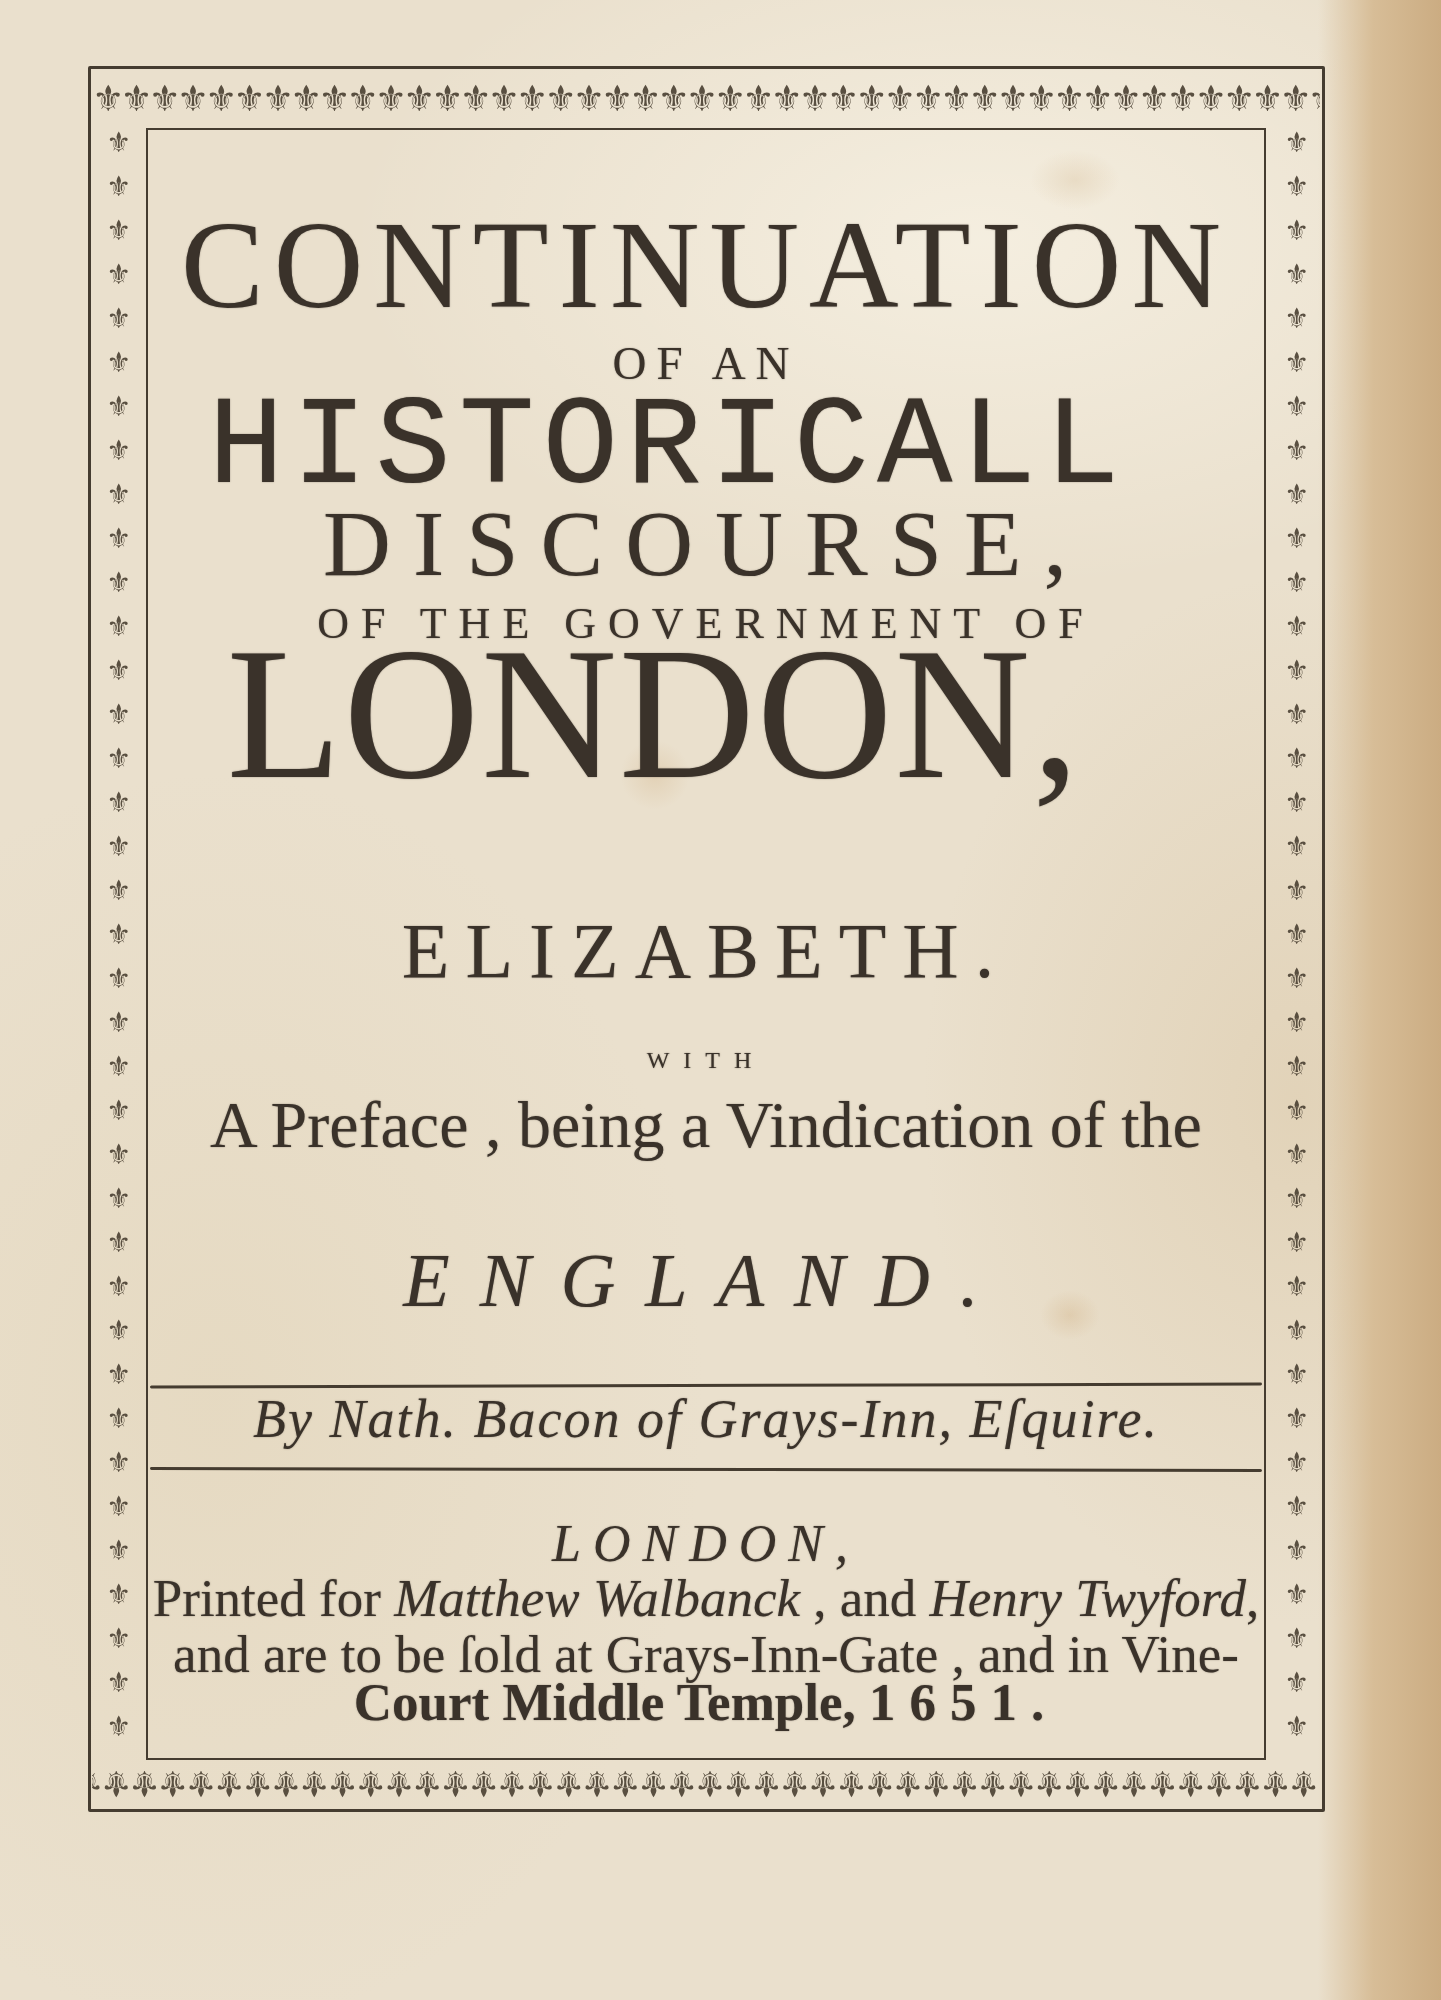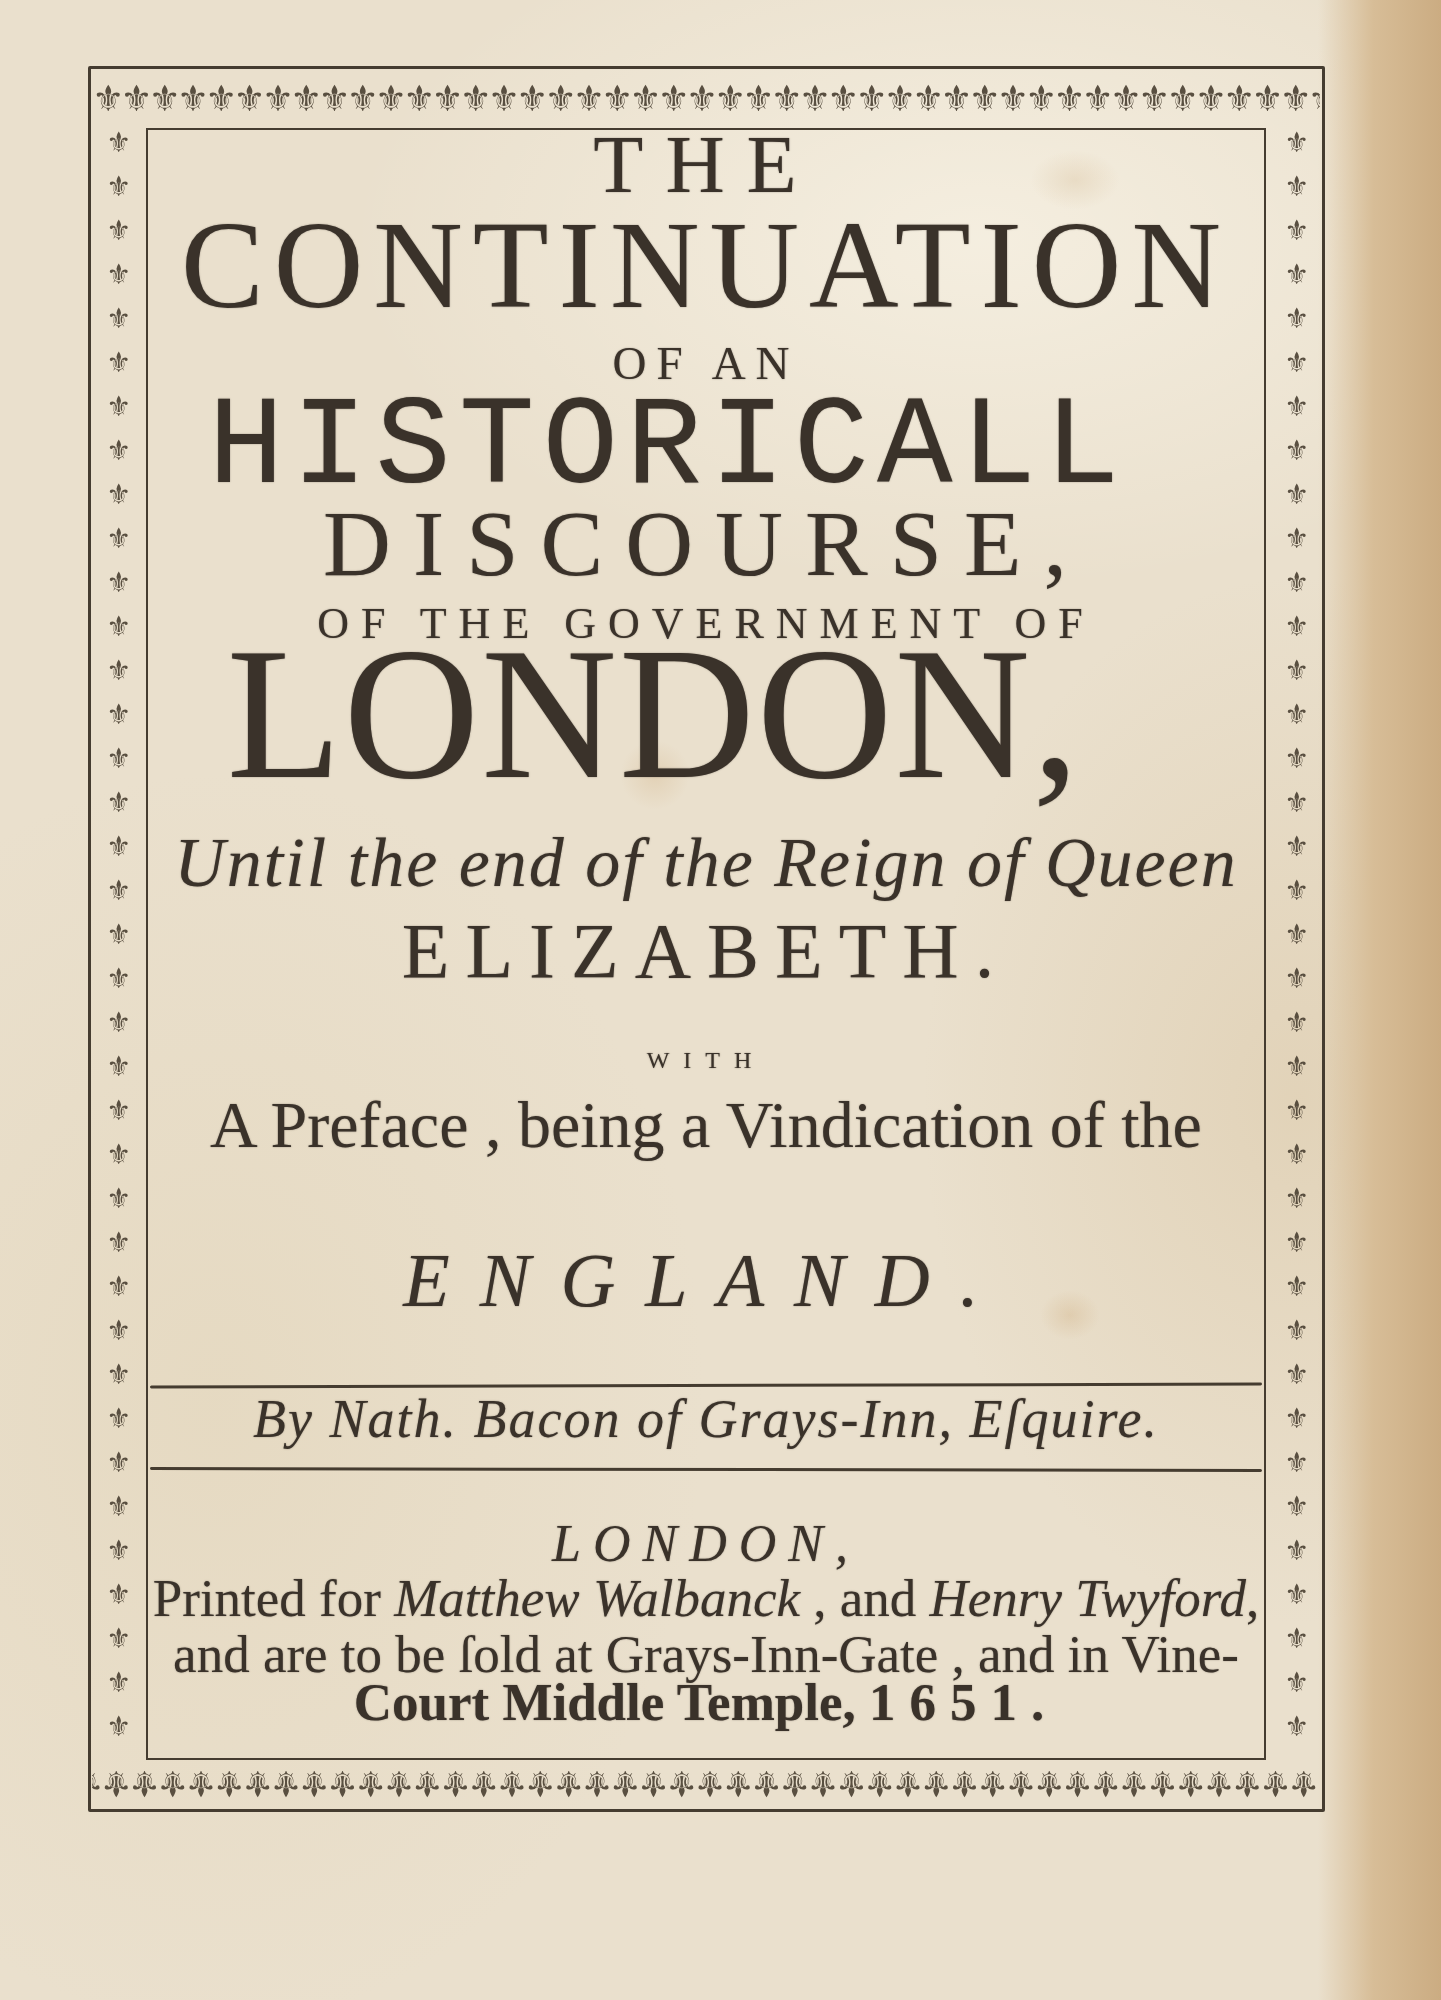--- a/index.html
+++ b/index.html
@@ -104,29 +104,27 @@
   <div class="stain s2"></div>
   <div class="stain s3"></div>
 
   <div class="rule-outer"></div>
   <div class="band band-top">⚜⚜⚜⚜⚜⚜⚜⚜⚜⚜⚜⚜⚜⚜⚜⚜⚜⚜⚜⚜⚜⚜⚜⚜⚜⚜⚜⚜⚜⚜⚜⚜⚜⚜⚜⚜⚜⚜⚜⚜⚜⚜⚜⚜⚜⚜</div>
   <div class="band band-bottom">⚜⚜⚜⚜⚜⚜⚜⚜⚜⚜⚜⚜⚜⚜⚜⚜⚜⚜⚜⚜⚜⚜⚜⚜⚜⚜⚜⚜⚜⚜⚜⚜⚜⚜⚜⚜⚜⚜⚜⚜⚜⚜⚜⚜⚜⚜</div>
   <div class="band band-left">⚜⚜⚜⚜⚜⚜⚜⚜⚜⚜⚜⚜⚜⚜⚜⚜⚜⚜⚜⚜⚜⚜⚜⚜⚜⚜⚜⚜⚜⚜⚜⚜⚜⚜⚜⚜⚜⚜⚜⚜⚜⚜</div>
   <div class="band band-right">⚜⚜⚜⚜⚜⚜⚜⚜⚜⚜⚜⚜⚜⚜⚜⚜⚜⚜⚜⚜⚜⚜⚜⚜⚜⚜⚜⚜⚜⚜⚜⚜⚜⚜⚜⚜⚜⚜⚜⚜⚜⚜</div>
   <div class="rule-inner"></div>
 
-  <div class="line l-the">THE</div>
   <div class="line l-cont">CONTINUATION</div>
   <div class="line l-ofan">OF AN</div>
   <div class="line l-hist">HISTORICALL</div>
   <div class="line l-disc">DISCOURSE,</div>
   <div class="line l-gov">OF THE GOVERNMENT OF</div>
   <div class="line l-engl">LONDON,</div>
 
-  <div class="line l-until">Until the end of the Reign of Queen</div>
   <div class="line l-eliz">ELIZABETH.</div>
   <div class="line l-with">WITH</div>
   <div class="line l-pref1">A Preface , being a Vindication of the</div>
   <div class="line l-engit">ENGLAND.</div>
 
   <div class="hr hr1"></div>
   <div class="line l-byline">By Nath. Bacon of Grays-Inn, Eſquire.</div>
   <div class="hr hr2"></div>
 
   <div class="line l-london">LONDON,</div>

